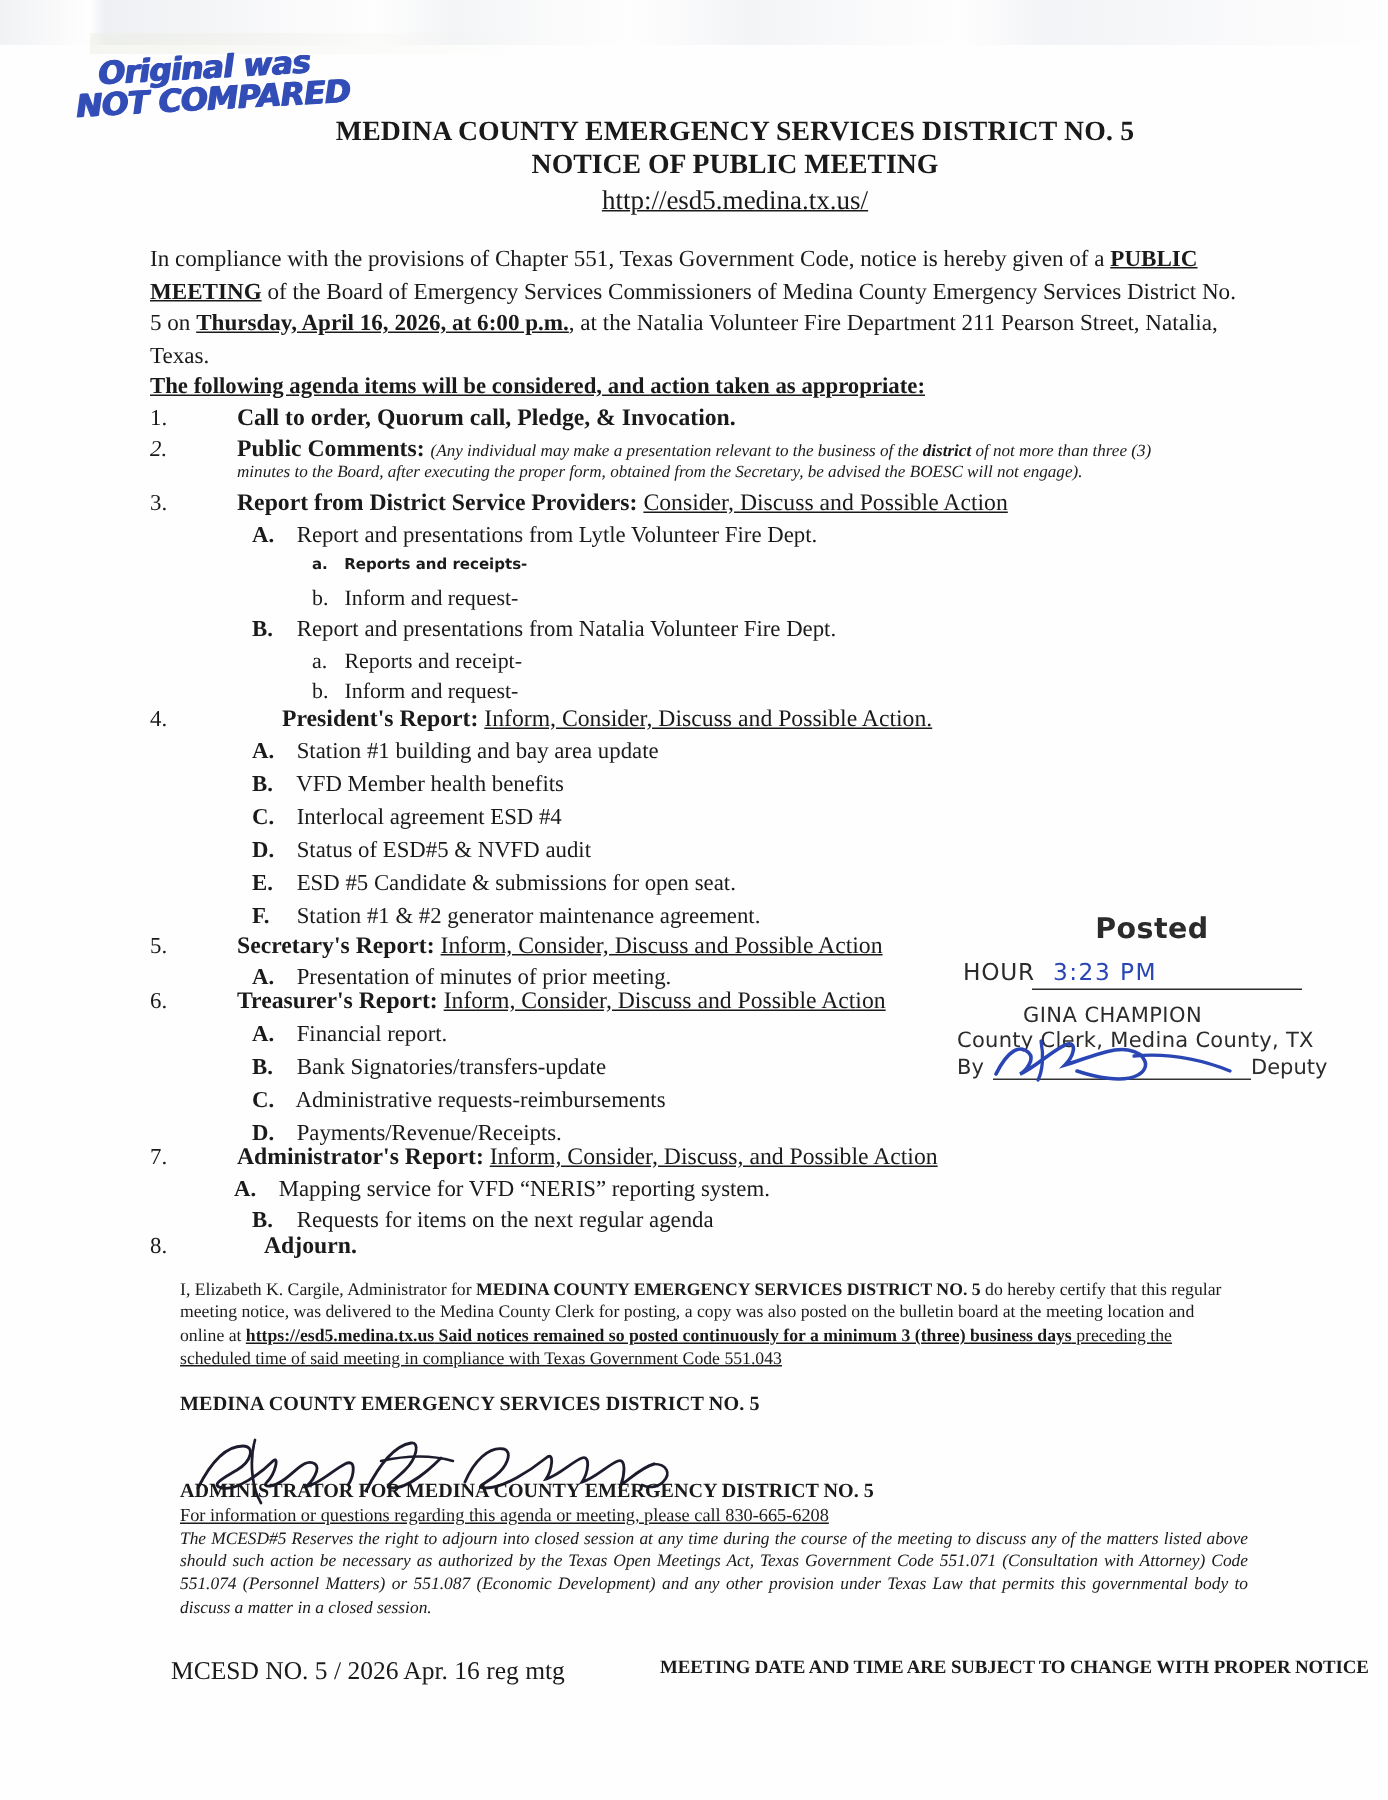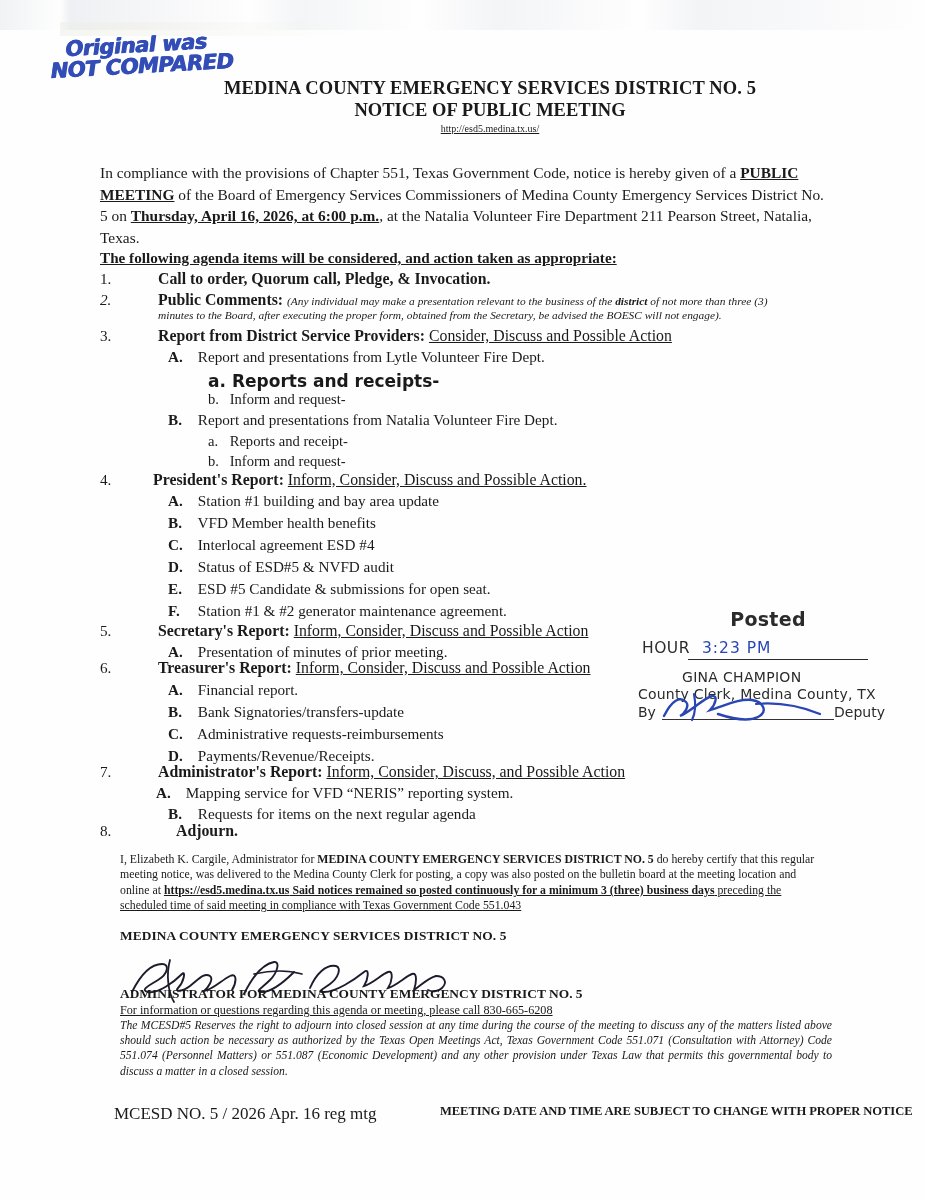--- a/index.html
+++ b/index.html
@@ -77,21 +77,21 @@
     width: 680px;
     text-align: center;
     font-weight: bold;
     font-size: 18.5px;
   }
   .doc-url {
     position: absolute;
     left: 150px; top: 123px;
     width: 680px;
     text-align: center;
-    font-size: 10px;
+    font-size: 18px;
     text-decoration: underline;
   }
 
   
   .compliance {
     position: absolute;
     left: 100px; top: 162px;
     width: 730px;
     font-size: 15.4px;
     line-height: 21.5px;
@@ -125,21 +125,21 @@
   .lvl1 .act { text-decoration: underline; font-weight: normal; }
   .fineprint {
     font-style: italic;
     font-size: 11.4px;
     line-height: 14px;
   }
   .lvl2 { font-size: 15.2px; }
   .lvl2 .ltr { font-weight: bold; display: inline-block; width: 26px; }
   .lvl3 { font-size: 14.6px; }
   .lvl3 .ltr { display: inline-block; width: 18px; }
-  .lvl3.strong { font-family: "DejaVu Sans", sans-serif; font-size: 17px; font-weight: bold; }
+  .lvl3.strong { font-family: "DejaVu Sans", sans-serif; font-size: 10px; font-weight: bold; }
 
   
   .posted-stamp {
     position: absolute;
     left: 630px; top: 608px;
     width: 280px;
     font-family: "DejaVu Sans", sans-serif;
     color: #2b2b2b;
   }
   .posted-word {
@@ -334,21 +334,21 @@
       <span class="ltr">a.</span>
       <span>Reports and receipt-</span>
     </div>
     <div class="row lvl3" style="left:208px; top:453px;">
       <span class="ltr">b.</span>
       <span>Inform and request-</span>
     </div>
 
     <div class="row lvl1" style="left:100px; top:471px;">
       <span class="num">4.</span>
-      <span style="margin-left:53px;" class="hd">President's Report:</span>
+      <span style="margin-left:88px;" class="hd">President's Report:</span>
       <span class="act">Inform, Consider, Discuss and Possible Action.</span>
     </div>
     <div class="row lvl2" style="left:168px; top:492px;">
       <span class="ltr">A.</span>
       <span>Station #1 building and bay area update</span>
     </div>
     <div class="row lvl2" style="left:168px; top:514px;">
       <span class="ltr">B.</span>
       <span>VFD Member health benefits</span>
     </div>

